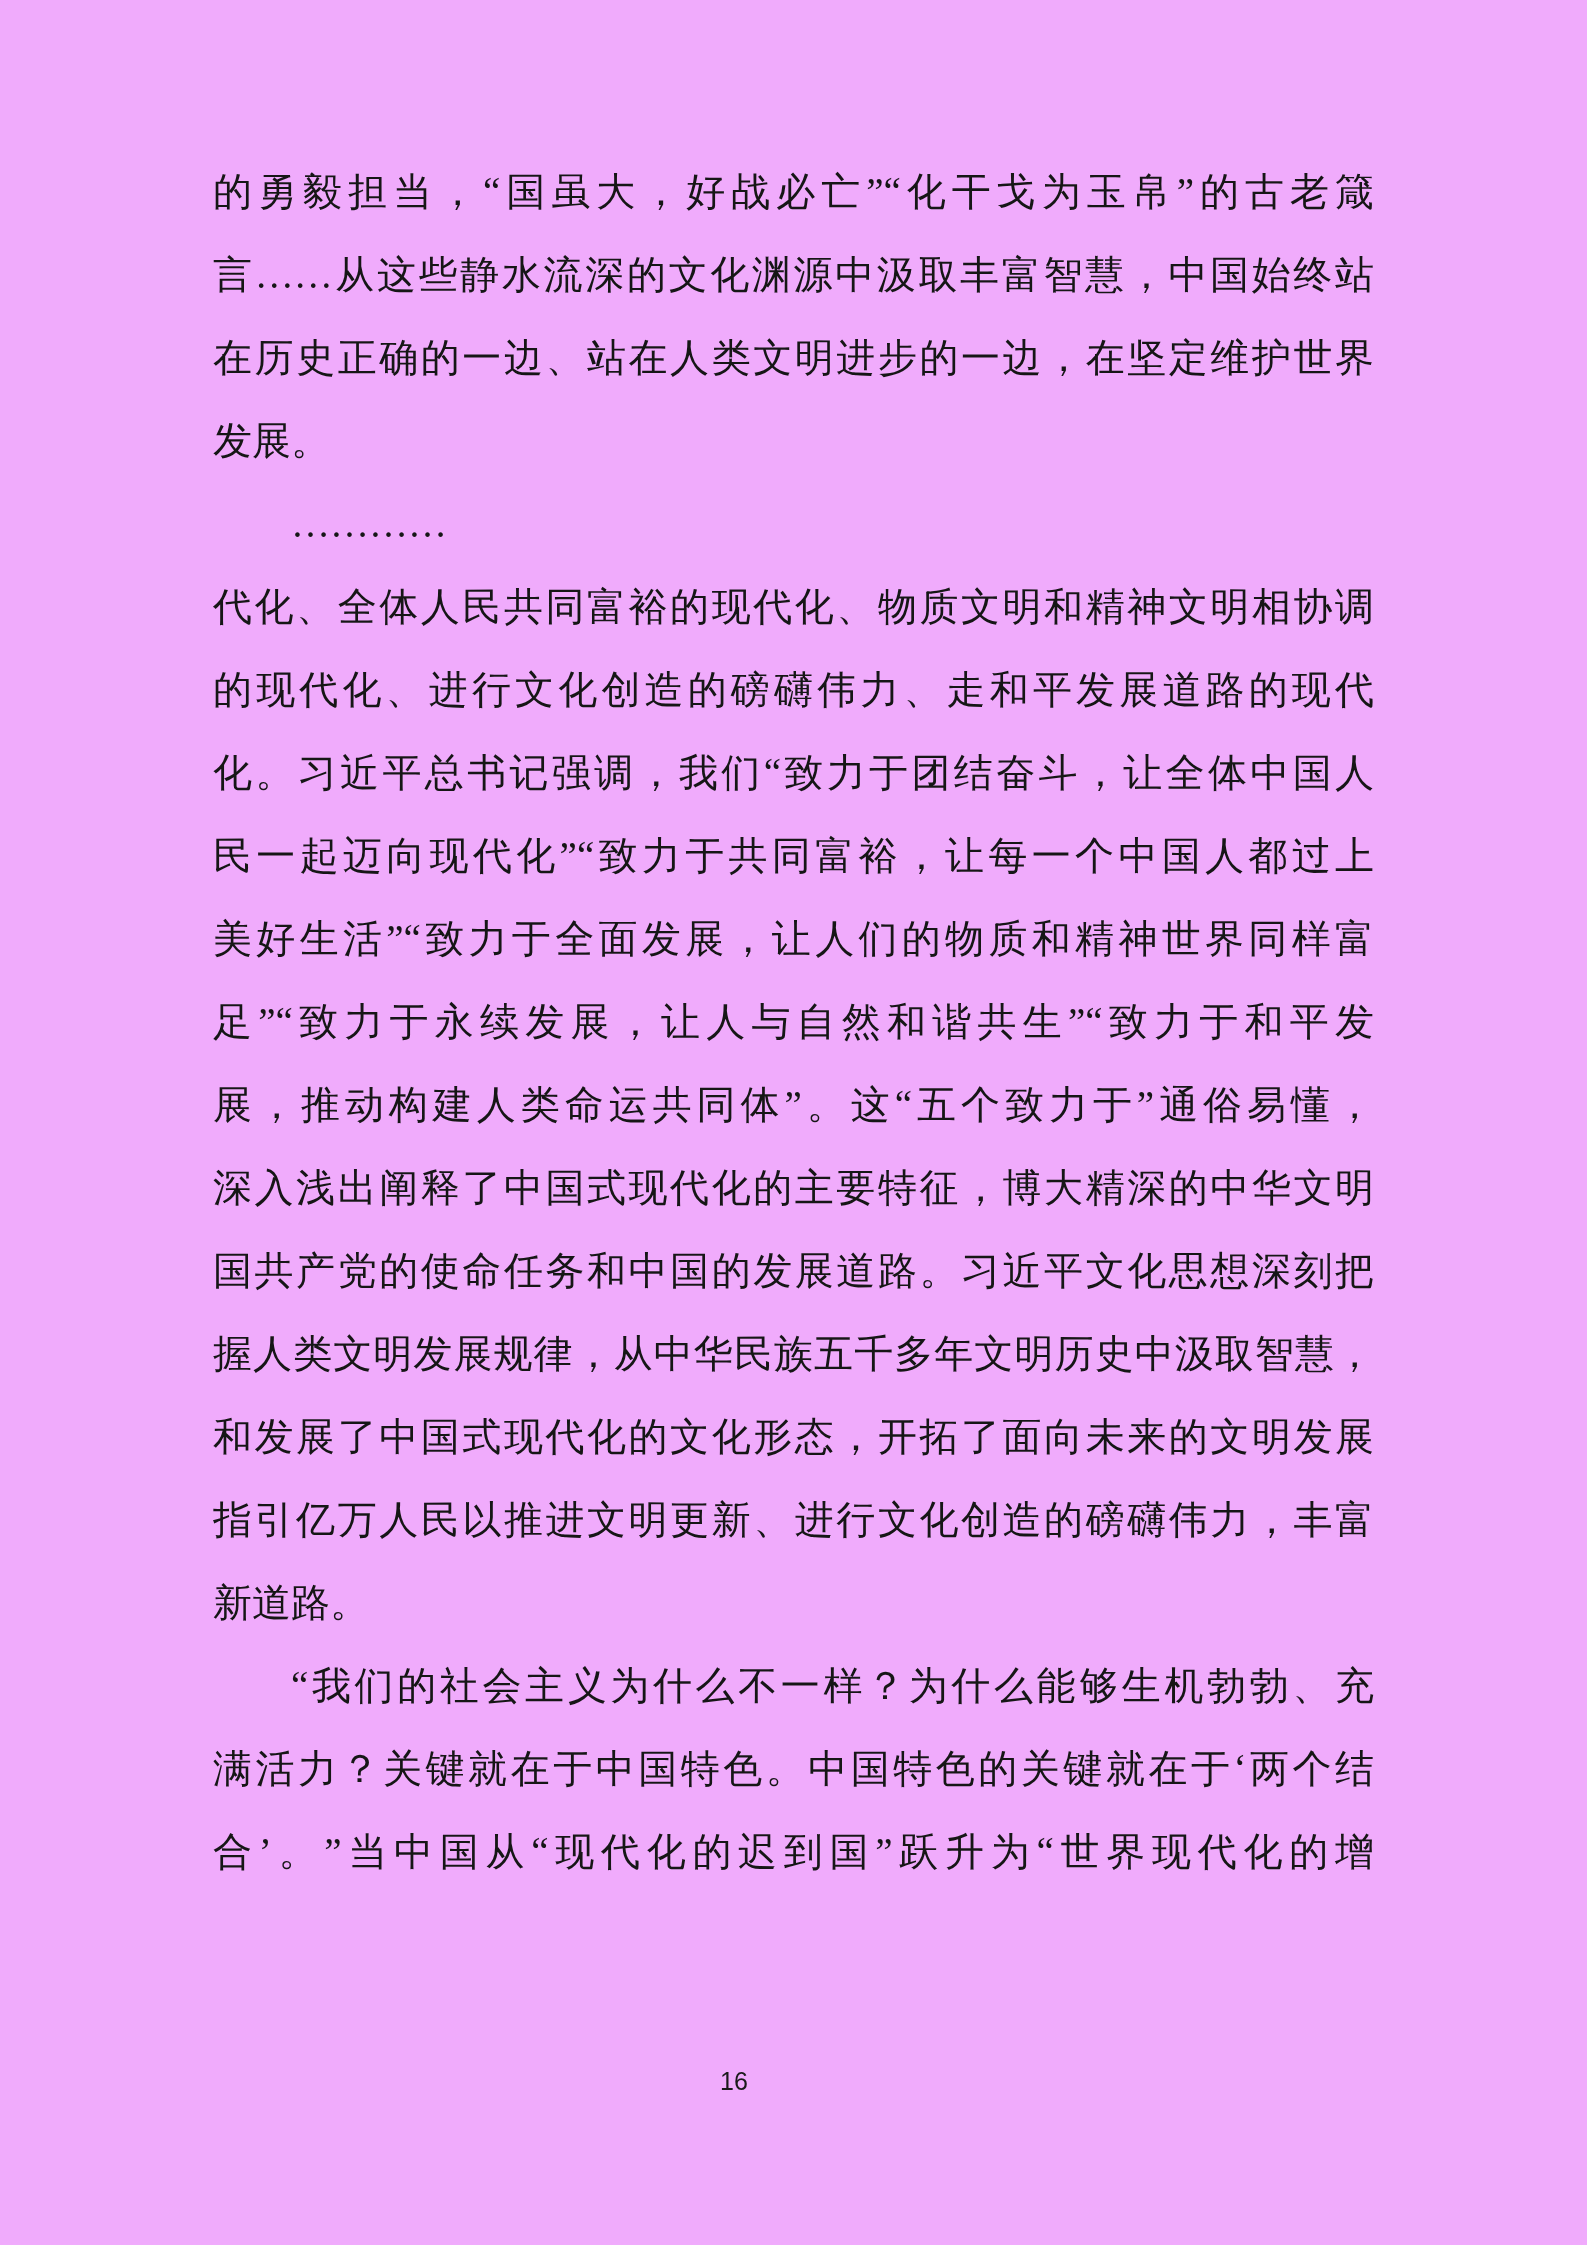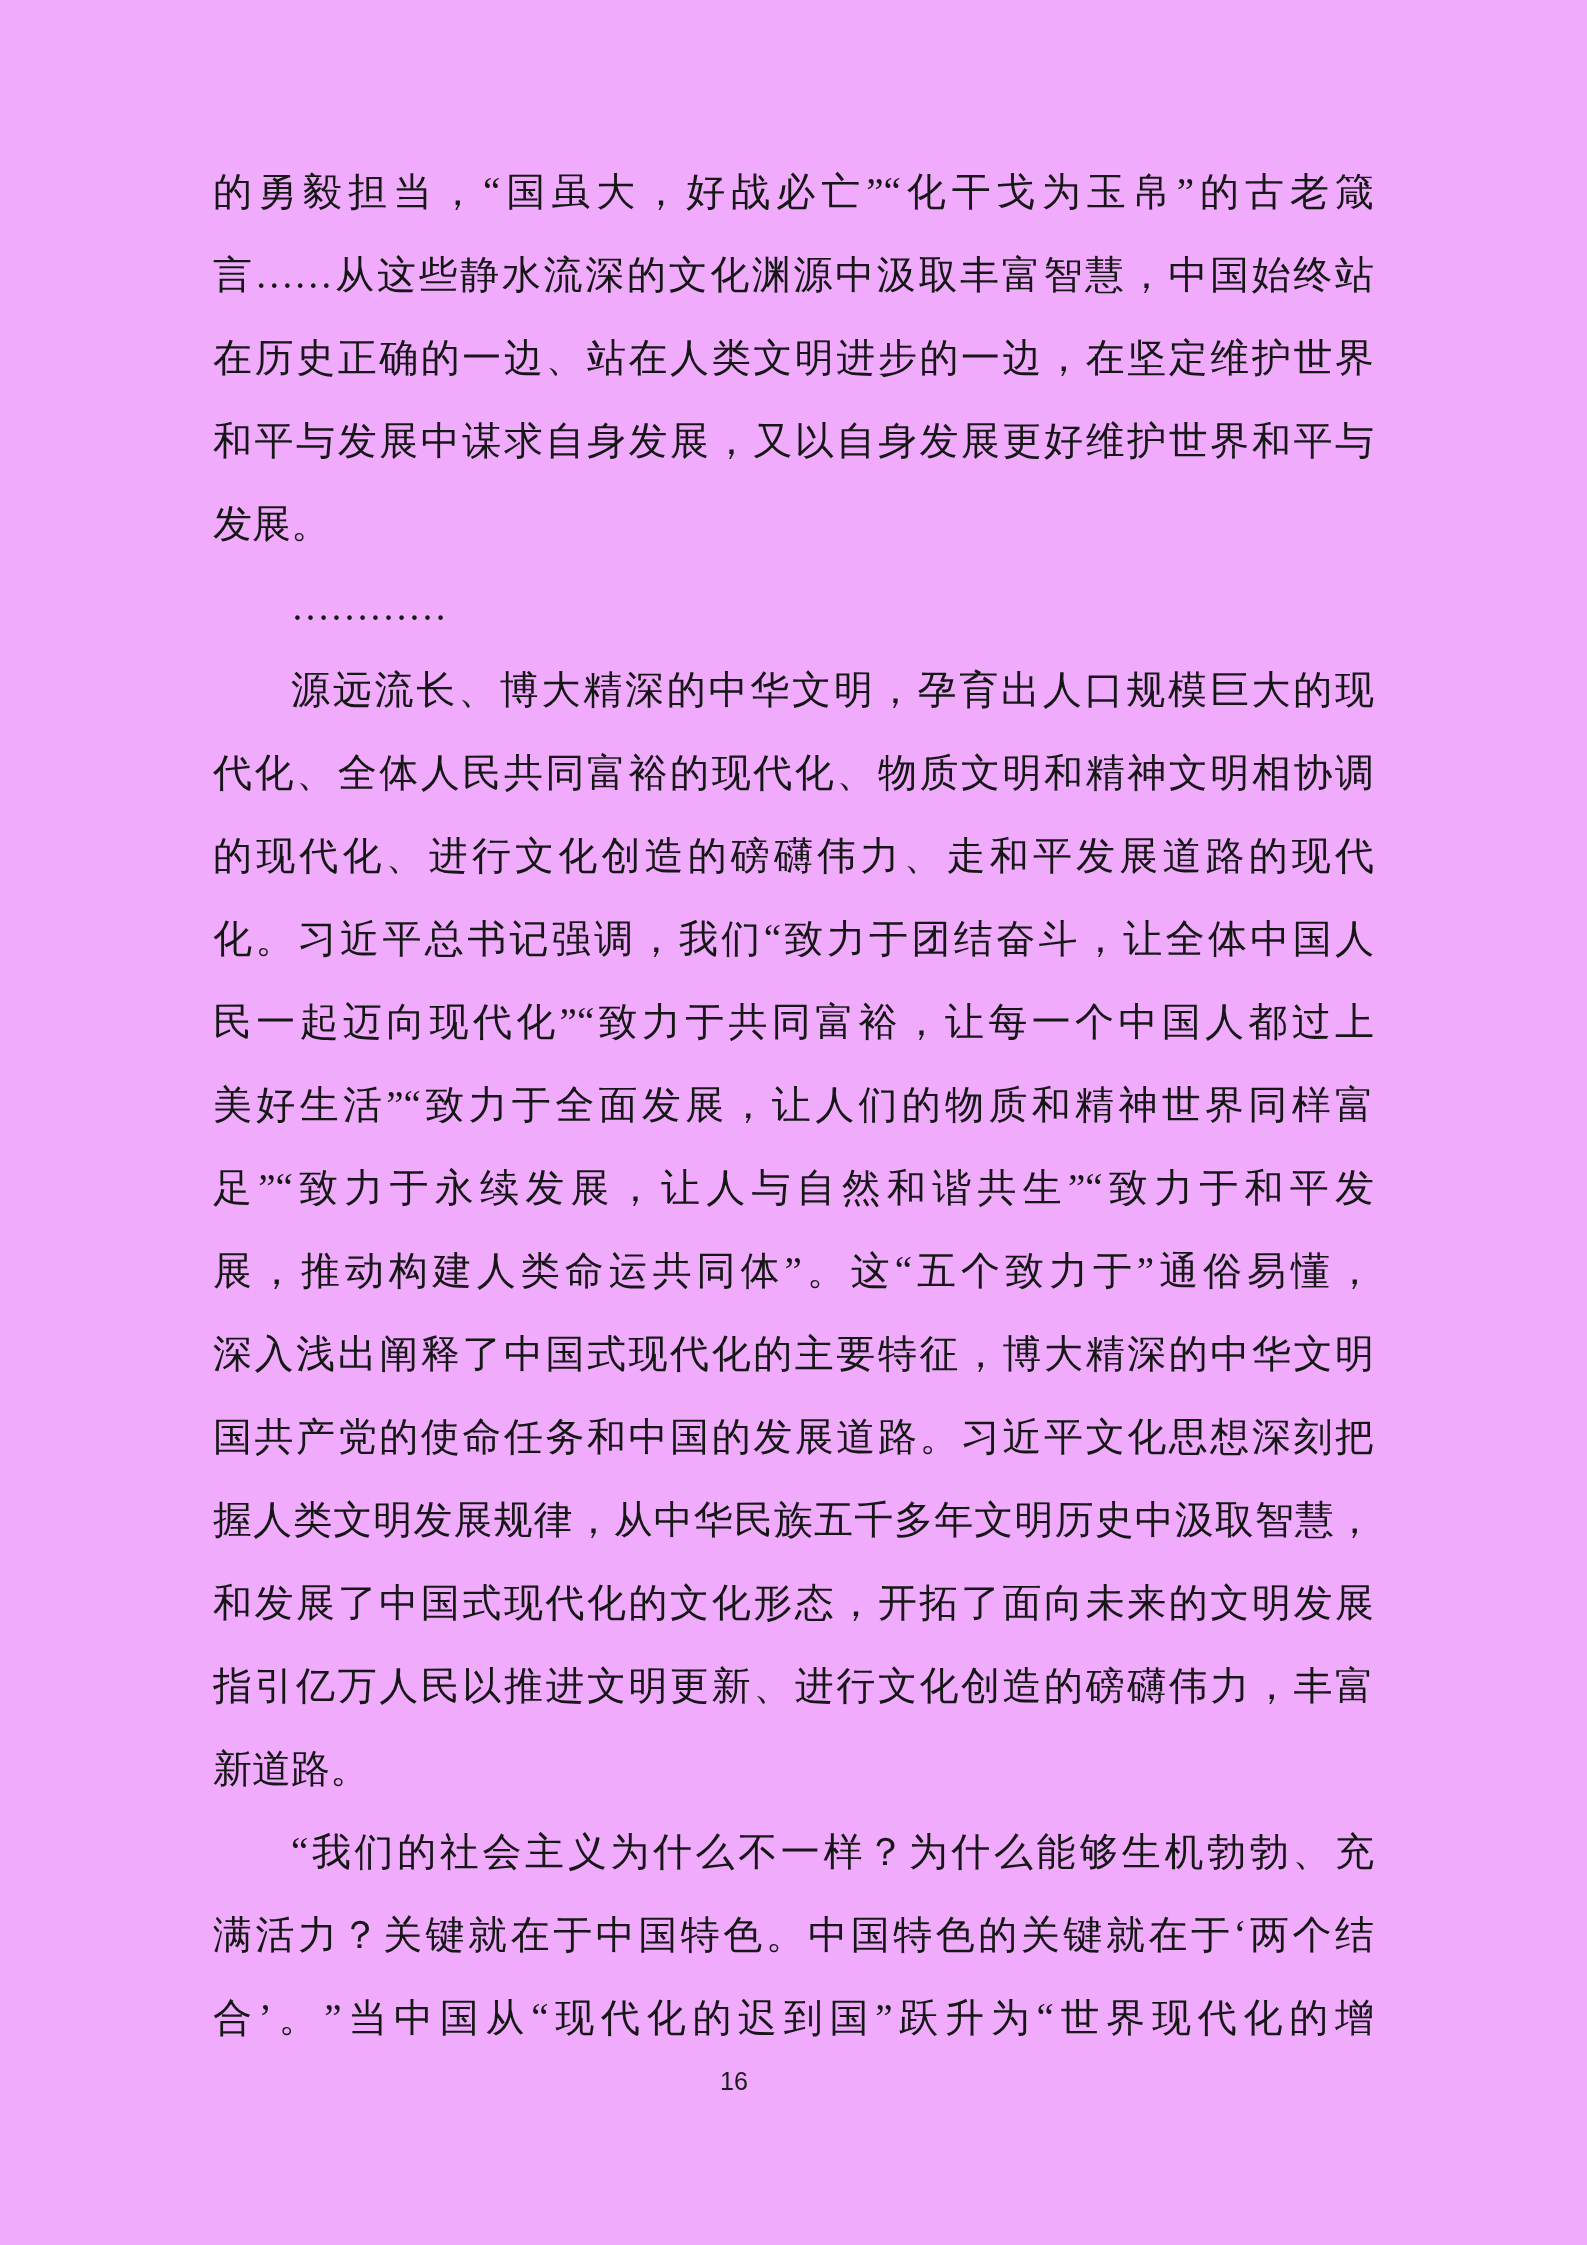--- a/index.html
+++ b/index.html
@@ -63,28 +63,26 @@
 </style>
 </head>
 <body>
 
 <div class="page">
   <div class="text-block" id="text-block">
       <div class="paragraph">
         <div class="line fill">的勇毅担当，“国虽大，好战必亡”“化干戈为玉帛”的古老箴</div>
         <div class="line fill">言……从这些静水流深的文化渊源中汲取丰富智慧，中国始终站</div>
         <div class="line fill">在历史正确的一边、站在人类文明进步的一边，在坚定维护世界</div>
-        <div class="line fill">和平与发展中谋求自身发展，又以自身发展更好维护世界和平与</div>
         <div class="line">发展。</div>
       </div>
       <div class="paragraph">
         <div class="line indent">…………</div>
       </div>
       <div class="paragraph">
-        <div class="line indent fill">源远流长、博大精深的中华文明，孕育出人口规模巨大的现</div>
         <div class="line fill">代化、全体人民共同富裕的现代化、物质文明和精神文明相协调</div>
         <div class="line fill">的现代化、进行文化创造的磅礴伟力、走和平发展道路的现代</div>
         <div class="line fill">化。习近平总书记强调，我们“致力于团结奋斗，让全体中国人</div>
         <div class="line fill">民一起迈向现代化”“致力于共同富裕，让每一个中国人都过上</div>
         <div class="line fill">美好生活”“致力于全面发展，让人们的物质和精神世界同样富</div>
         <div class="line fill">足”“致力于永续发展，让人与自然和谐共生”“致力于和平发</div>
         <div class="line fill">展，推动构建人类命运共同体”。这“五个致力于”通俗易懂，</div>
         <div class="line fill">深入浅出阐释了中国式现代化的主要特征，博大精深的中华文明</div>
         <div class="line fill">国共产党的使命任务和中国的发展道路。习近平文化思想深刻把</div>
         <div class="line fill">握人类文明发展规律，从中华民族五千多年文明历史中汲取智慧，</div>

